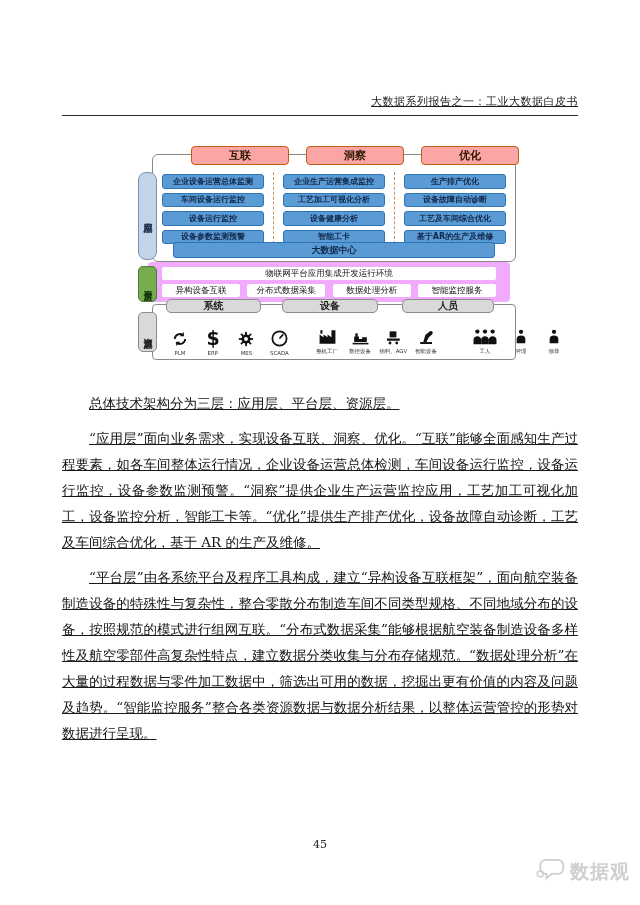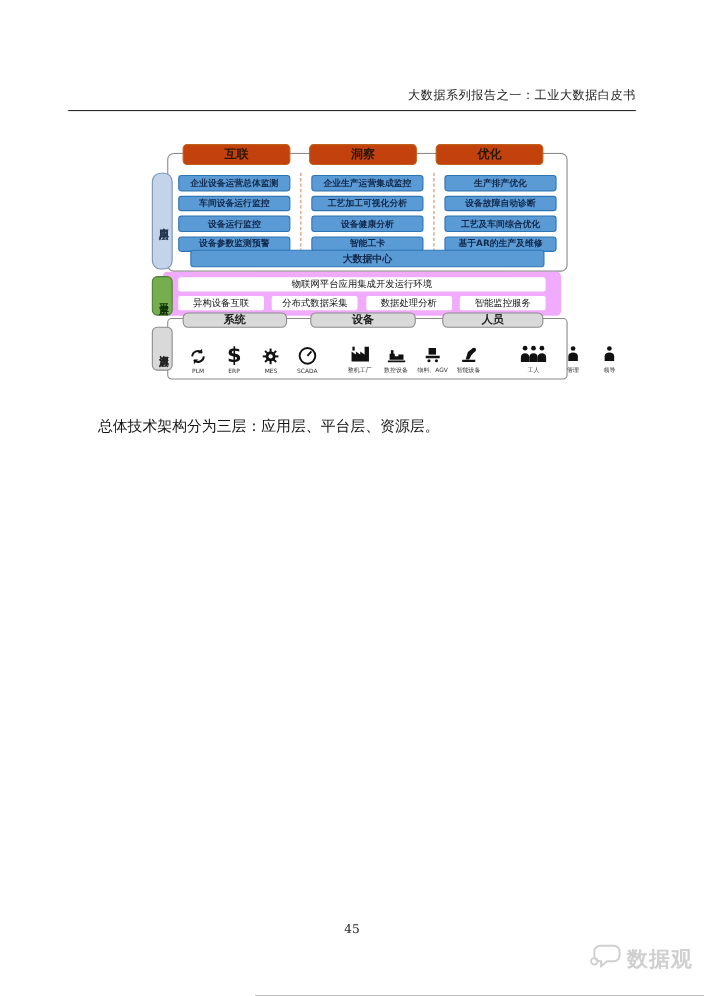--- a/index.html
+++ b/index.html
@@ -1,27 +1,27 @@
 <!DOCTYPE html>
 <html lang="zh"><head>
 <meta charset="utf-8">
 <style>
   html,body{margin:0;padding:0;background:#888;}
   .page{position:relative;width:640px;height:905px;margin:0 auto;background:#fff;overflow:hidden;
         font-family:"DejaVu Serif","Liberation Serif",serif;color:#1a1a1a;}
-  .content{padding:1px 62px;}
+  .content{padding:16px 62px;text-decoration:underline;}
   
   .doc-header{padding-top:78px;text-align:right;font-size:11px;color:#222;letter-spacing:.5px;}
   .doc-rule{border:none;border-top:1.4px solid #2b2b2b;margin:6px 0 0 0;}
   
   .diagram{position:relative;width:392px;height:228px;margin:20px 0 12px 74px;
            font-family:"DejaVu Sans","Liberation Sans",sans-serif;}
   .hdr-line{position:absolute;left:22px;right:16px;top:18px;border-top:1px solid #9a9a9a;}
-  .colhdr{position:absolute;top:10px;width:96px;height:17px;background:#c2410c;border:1.5px solid #c05f16;
-          border-radius:4px;color:#2b1600;font-weight:bold;font-size:11px;display:flex;align-items:center;justify-content:center;z-index:3;}
+  .colhdr{position:absolute;top:10px;width:96px;height:17px;background:#fca5a5;border:1.5px solid #c05f16;
+          border-radius:4px;color:#2b1600;font-weight:bold;font-size:11px;display:flex;align-items:center;justify-content:center;z-index:3;margin-left:25px;}
   .appbox{position:absolute;left:16px;top:18px;width:362px;height:106px;background:#fff;
           border:1px solid #8a8a8a;border-radius:6px;z-index:1;}
   .appcols{position:absolute;left:0;top:17px;right:0;height:72px;display:flex;}
   .appcol{flex:1;display:flex;flex-direction:column;align-items:center;gap:4px;padding-top:2px;}
   .appcol.sep{border-left:1px dashed #cf8e62;}
   .bluebox{width:100px;height:14px;background:#5B9BD5;border:1px solid #2E75B6;border-radius:3px;
            color:#11284b;font-size:8px;font-weight:bold;display:flex;align-items:center;justify-content:center;white-space:nowrap;}
   .bigdata{position:absolute;left:20px;right:20px;bottom:3px;height:14px;background:#5B9BD5;border:1px solid #2E75B6;
            border-radius:3px;color:#11284b;font-size:9px;font-weight:bold;display:flex;align-items:center;justify-content:center;margin-top:26px;}
   .vtab{position:absolute;width:17px;display:flex;align-items:center;justify-content:center;
@@ -236,20 +236,22 @@
               </span>
               <span class="lbl">领导</span>
             </div>
           </div>
         </div>
       </div>
     </div>
 
     <div class="bodytext">
       <p>总体技术架构分为三层：应用层、平台层、资源层。</p>
+      <p>“应用层”面向业务需求，实现设备互联、洞察、优化。“互联”能够全面感知生产过程要素，如各车间整体运行情况，企业设备运营总体检测，车间设备运行监控，设备运行监控，设备参数监测预警。“洞察”提供企业生产运营监控应用，工艺加工可视化加工，设备监控分析，智能工卡等。“优化”提供生产排产优化，设备故障自动诊断，工艺及车间综合优化，基于 AR 的生产及维修。</p>
+      <p>“平台层”由各系统平台及程序工具构成，建立“异构设备互联框架”，面向航空装备制造设备的特殊性与复杂性，整合零散分布制造车间不同类型规格、不同地域分布的设备，按照规范的模式进行组网互联。“分布式数据采集”能够根据航空装备制造设备多样性及航空零部件高复杂性特点，建立数据分类收集与分布存储规范。“数据处理分析”在大量的过程数据与零件加工数据中，筛选出可用的数据，挖掘出更有价值的内容及问题及趋势。“智能监控服务”整合各类资源数据与数据分析结果，以整体运营管控的形势对数据进行呈现。</p>
     </div>
   </div>
 
   <div class="pageno">45</div>
 
   <div class="logo">
     <span>
       <svg viewBox="0 0 34 26" width="30" height="23">
           <path d="M12 2h14a6 6 0 0 1 6 6v4a6 6 0 0 1-6 6h-7l-6 5v-5h-1a6 6 0 0 1-6-6V8a6 6 0 0 1 6-6z" fill="none" stroke="#cfcfcf" stroke-width="2"></path>
           <circle cx="6" cy="18" r="3.4" fill="none" stroke="#cfcfcf" stroke-width="1.8"></circle>

